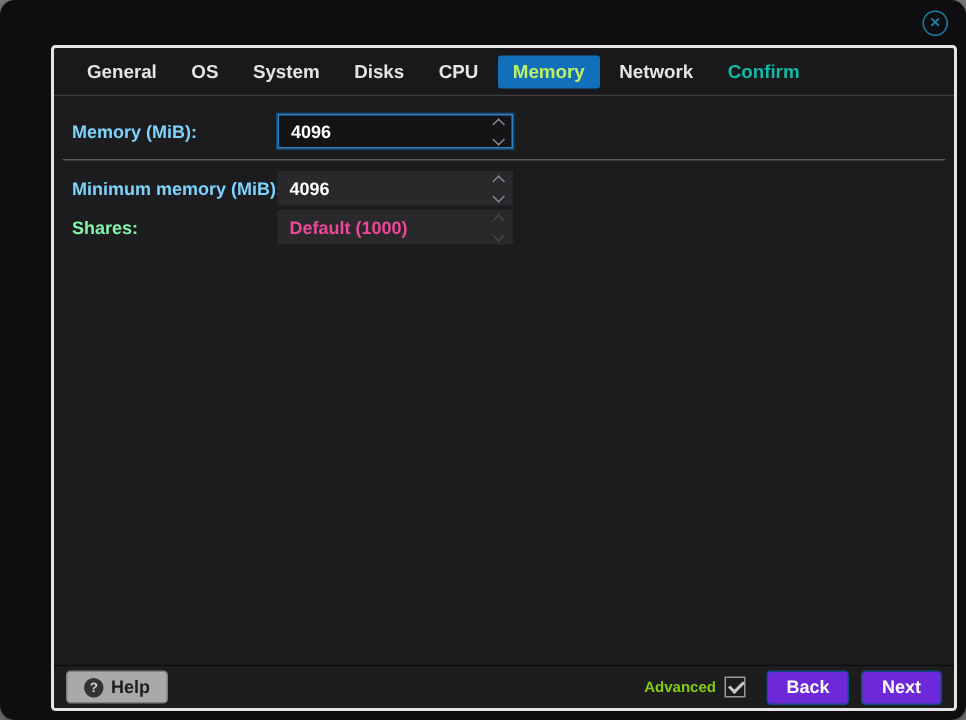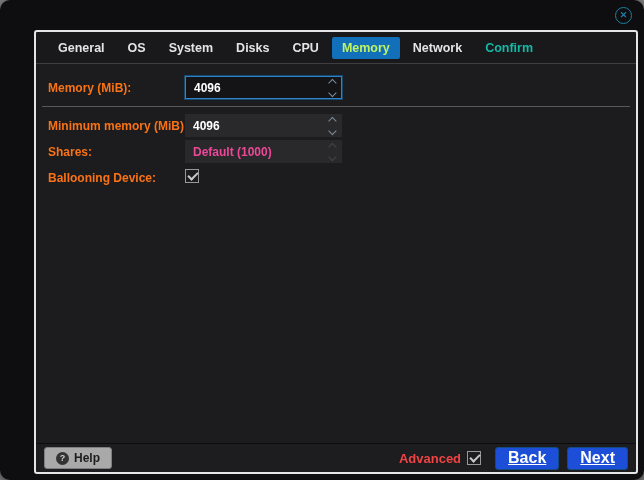--- a/index.html
+++ b/index.html
@@ -55,23 +55,23 @@
   .tab.active { background: #1170b9; color: #bef264; }
   .tab.disabled { color: #14b8a6; cursor: default; }
   
   .row { position: absolute; left: 0; right: 0; height: 24px; }
   .row-memory  { top: 44px; }
   .row-minmem  { top: 82px; }
   .row-shares  { top: 108px; }
   .row-balloon { top: 134px; }
   .field-label {
     position: absolute; left: 12px; top: 5px;
-    font-weight: bold; font-size: 12px; color: #f97316;
-  }
-  .field-label.disabled { color: #f97316; }
+    font-weight: bold; font-size: 12px; color: #7dd3fc;
+  }
+  .field-label.disabled { color: #86efac; }
   .control {
     position: absolute; left: 149px; top: 0;
     width: 157px; height: 23px;
   }
   .spin-input {
     width: 100%; height: 100%;
     background: #29292b; border: none;
     color: #ffffff; font-weight: bold; font-size: 12px;
     padding: 0 20px 0 8px;
     font-family: "Liberation Sans", sans-serif;
@@ -131,30 +131,29 @@
   }
   .help-icon {
     width: 13px; height: 13px; border-radius: 50%;
     background: #333335; color: #cfcfcf;
     font-size: 9px; font-weight: bold;
     display: flex; align-items: center; justify-content: center;
   }
   .spacer { flex: 1; }
   .advanced-wrap {
     display: flex; align-items: center; gap: 6px;
-    color: #ef4444; font-weight: bold; font-size: 13px;
+    color: #84cc16; font-weight: bold; font-size: 10px;
     margin-right: 6px;
   }
   .btn-blue {
-    background: #1d4ed8; border: 1px solid #124b83; border-radius: 3px;
+    background: #6d28d9; border: 1px solid #124b83; border-radius: 3px;
     height: 23px; min-width: 54px; padding: 0 12px;
-    color: #ffffff; font-weight: bold; font-size: 16px;
+    color: #ffffff; font-weight: bold; font-size: 12px;
     display: flex; align-items: center; justify-content: center;
     cursor: pointer;
-    text-decoration: underline;
   }
 </style>
 </head>
 <body>
 
 <div class="window">
 
   <div class="titlebar">
     <span class="close-btn">✕</span>
   </div>
@@ -200,24 +199,20 @@
       <span class="field-label disabled">Shares:</span>
       <div class="control disabled">
         <input class="spin-input" type="text" disabled="" value="Default (1000)" style="">
         <div class="spinner">
           <span class="chev up"></span>
           <span class="chev down"></span>
         </div>
       </div>
     </div>
 
-    <div class="row row-balloon">
-      <span class="field-label">Ballooning Device:</span>
-      <span class="checkbox balloon-check checked"></span>
-    </div>
 
     <div class="footer">
       <div class="help-btn">
         <span class="help-icon">?</span>
         <span>Help</span>
       </div>
       <div class="spacer"></div>
       <div class="advanced-wrap">
         <span>Advanced</span>
         <span class="checkbox checked"></span>

